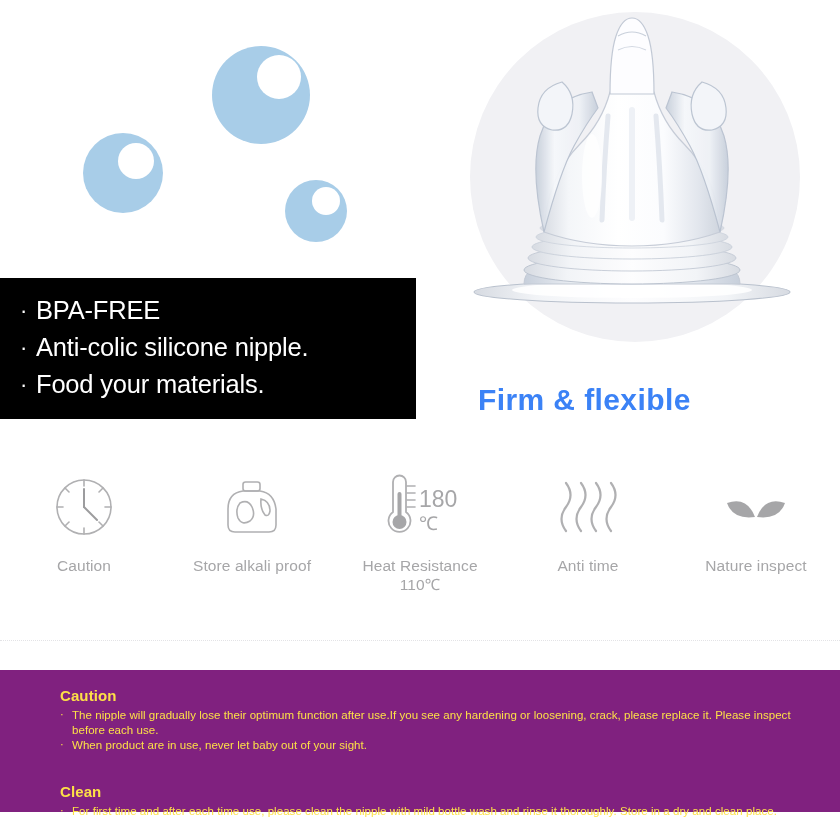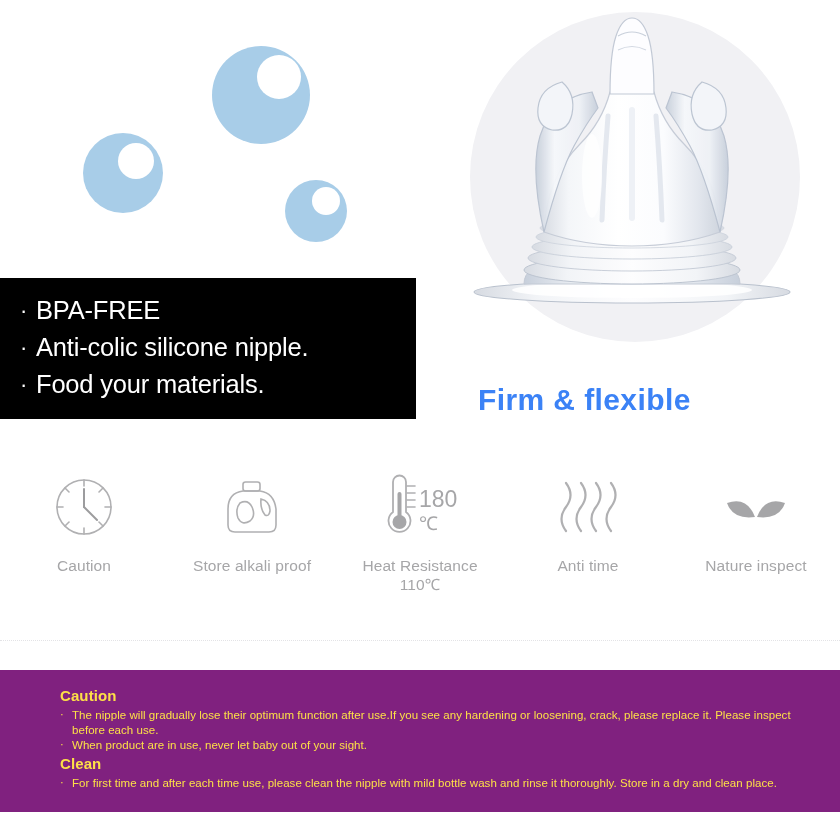--- a/index.html
+++ b/index.html
@@ -136,21 +136,21 @@
     box-sizing: border-box;
     padding: 17px 18px 0 60px;
     color: #fde047;
   }
   .care-heading {
     font-size: 15px;
     font-weight: bold;
     letter-spacing: 0.1px;
     margin: 0 0 4px 0;
   }
-  #clean-heading { margin-top: 2px; }
+  #clean-heading { margin-top: 30px; }
   .care-item {
     font-size: 11.5px;
     line-height: 15px;
     letter-spacing: 0.05px;
     padding-left: 12px;
     position: relative;
   }
   .care-item .dot {
     position: absolute;
     left: 0; top: -1px;

